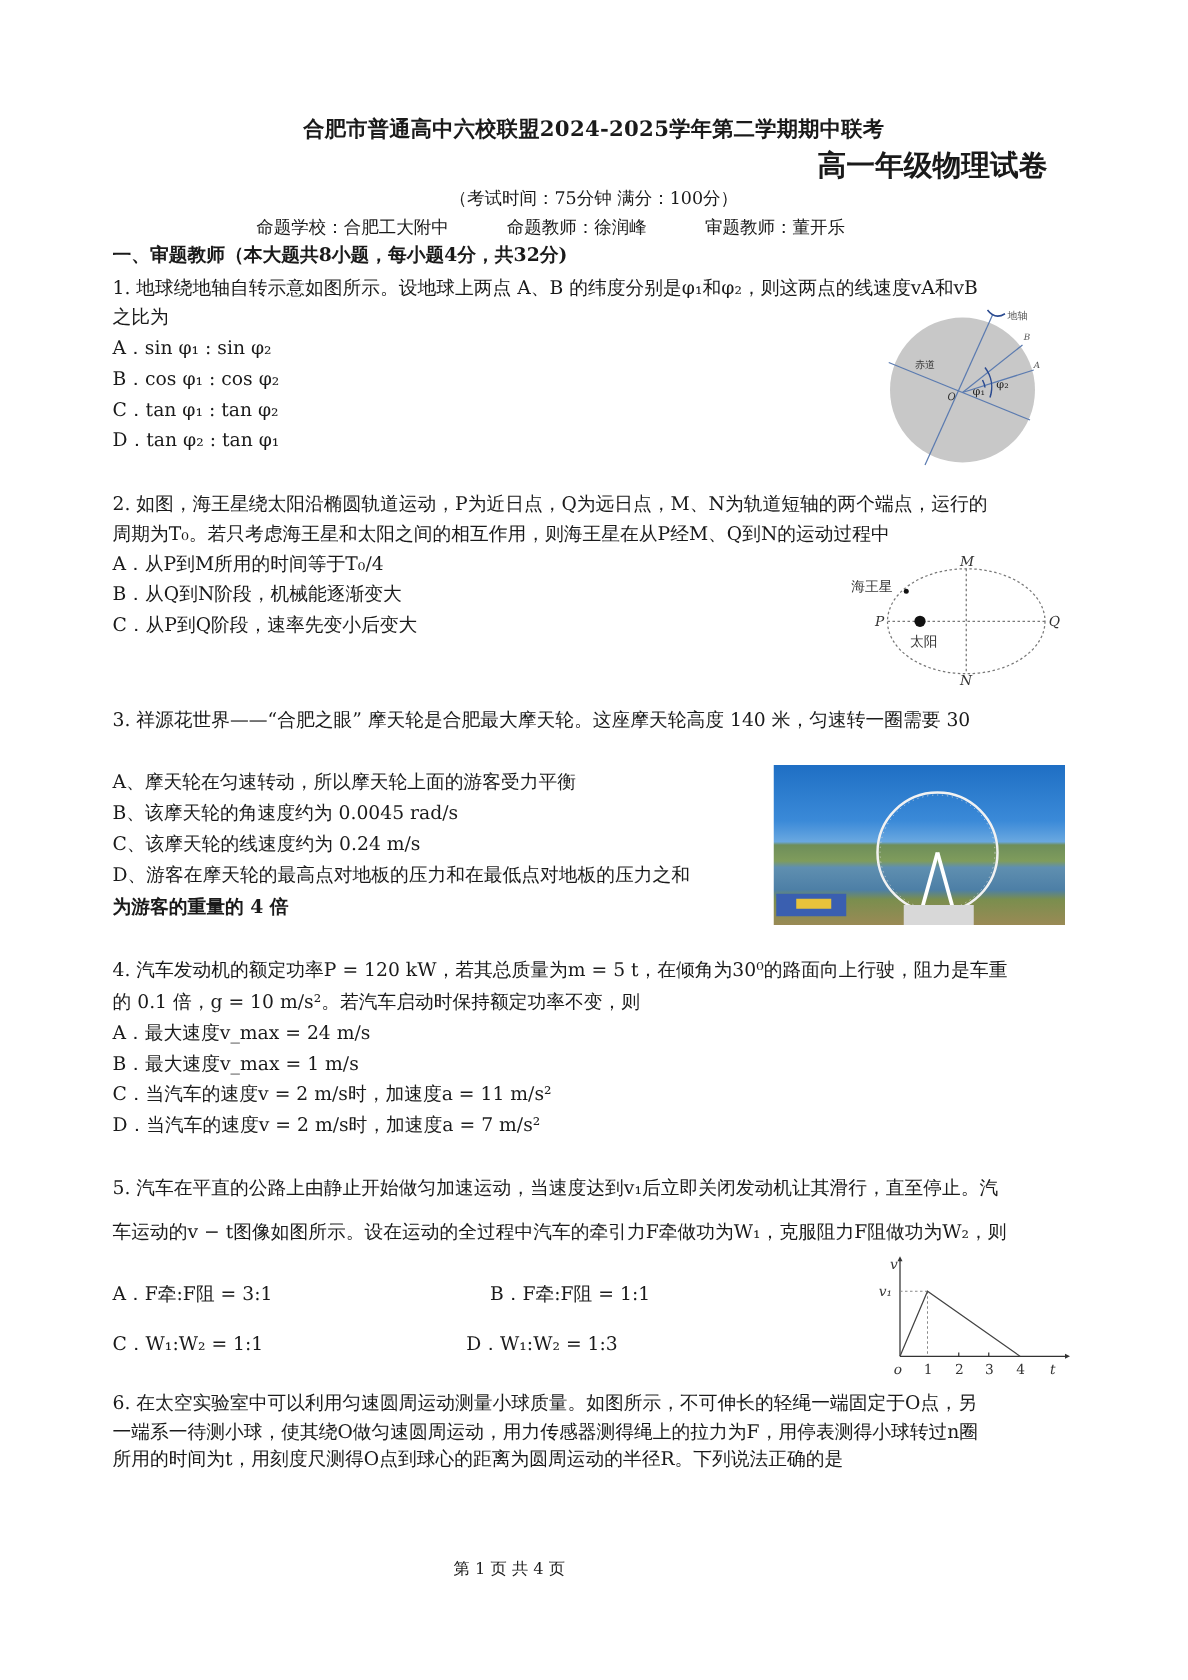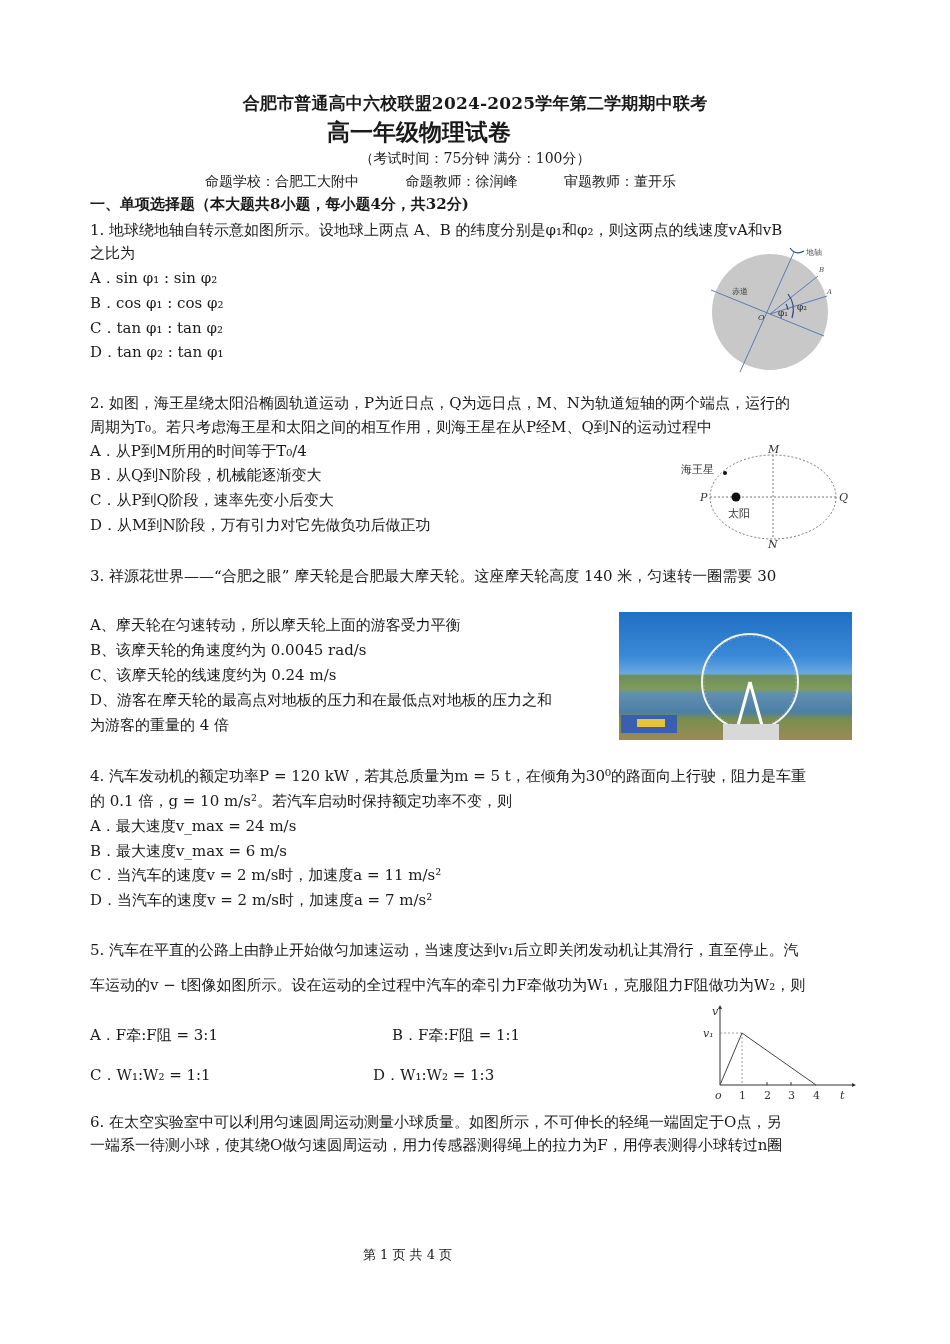--- a/index.html
+++ b/index.html
@@ -2,21 +2,21 @@
 <html><head>
 <meta charset="utf-8">
 <style>
   html, body { margin: 0; padding: 0; background: #ffffff; }
   body { width: 950px; height: 1344px; position: relative; overflow: hidden;
          font-family: "DejaVu Serif", "Liberation Serif", serif; color: #1a1a1a; }
   .page { position: absolute; left: 0; top: 0; width: 950px; height: 1344px; padding-left: 42px; }
   .abs { position: absolute; }
   .line { position: absolute; left: 90px; white-space: nowrap; font-size: 15px; line-height: 20px; }
   .title1 { position: absolute; top: 92px; left: 0; width: 950px; text-align: center; font-weight: bold; font-size: 17px; letter-spacing: 0.2px; }
-  .title2 { position: absolute; top: 117px; left: 0; width: 838px; text-align: center; font-size: 23px; font-weight: bold; }
+  .title2 { position: absolute; top: 117px; left: 0; width: 838px; text-align: right; font-size: 23px; font-weight: bold; }
   .meta1 { position: absolute; top: 150px; left: 0; width: 950px; text-align: center; font-size: 14px; }
   .meta2 { position: absolute; top: 173px; left: 205px; font-size: 14px; white-space: nowrap; }
   .meta2 span { margin-right: 42px; }
   .section { position: absolute; top: 195px; left: 90px; font-weight: bold; font-size: 15px; white-space: nowrap; }
   .opt { position: absolute; font-size: 15px; white-space: nowrap; }
   .footer { position: absolute; top: 1246px; left: 0; width: 815px; text-align: center; font-size: 13px; }
   .photo { position: absolute; left: 619px; top: 612px; width: 233px; height: 128px; overflow: hidden;
            background: linear-gradient(#1f6fc4 0%, #3b8ad8 35%, #6aa8e0 48%, #6e8e5a 50%, #7f9c5c 60%, #5f8fb0 64%, #4d7fa6 78%, #7a8e4e 84%, #9a8a55 100%); }
 </style>
 </head>
@@ -25,21 +25,21 @@
 <div class="page">
 
   <div class="title1">合肥市普通高中六校联盟2024-2025学年第二学期期中联考</div>
   <div class="title2">高一年级物理试卷</div>
   <div class="meta1">（考试时间：75分钟   满分：100分）</div>
   <div class="meta2">
     <span>命题学校：合肥工大附中</span>
     <span>命题教师：徐润峰</span>
     <span>审题教师：董开乐</span>
   </div>
-  <div class="section">一、单项选择题（本大题共8小题，每小题4分，共32分)</div>
+  <div class="section">一、审题教师（本大题共8小题，每小题4分，共32分)</div>
 
   <div class="line" style="top:220px;">
     <span>1.</span>
     <span>地球绕地轴自转示意如图所示。设地球上两点 A、B 的纬度分别是φ₁和φ₂，则这两点的线速度vA和vB</span>
   </div>
   <div class="line" style="top:243px;">之比为</div>
   <div class="opt" style="left:90px;top:269px;">A．sin φ₁ : sin φ₂</div>
   <div class="opt" style="left:90px;top:294px;">B．cos φ₁ : cos φ₂</div>
   <div class="opt" style="left:90px;top:319px;">C．tan φ₁ : tan φ₂</div>
   <div class="opt" style="left:90px;top:343px;">D．tan φ₂ : tan φ₁</div>
@@ -65,21 +65,20 @@
   </div>
 
   <div class="line" style="top:393px;">
     <span>2.</span>
     <span>如图，海王星绕太阳沿椭圆轨道运动，P为近日点，Q为远日点，M、N为轨道短轴的两个端点，运行的</span>
   </div>
   <div class="line" style="top:417px;">周期为T₀。若只考虑海王星和太阳之间的相互作用，则海王星在从P经M、Q到N的运动过程中</div>
   <div class="opt" style="left:90px;top:442px;">A．从P到M所用的时间等于T₀/4</div>
   <div class="opt" style="left:90px;top:466px;">B．从Q到N阶段，机械能逐渐变大</div>
   <div class="opt" style="left:90px;top:491px;">C．从P到Q阶段，速率先变小后变大</div>
-  <div class="opt" style="left:90px;top:516px;">D．从M到N阶段，万有引力对它先做负功后做正功</div>
 
   <div class="abs" style="left:675px;top:443px;width:185px;height:105px;">
     <svg width="185" height="105" viewBox="0 0 185 105">
       <ellipse cx="98" cy="54" rx="63" ry="42" fill="none" stroke="#777" stroke-width="1" stroke-dasharray="2,2"></ellipse>
       <line x1="35" y1="54" x2="161" y2="54" stroke="#777" stroke-width="1" stroke-dasharray="2,2"></line>
       <line x1="98" y1="12" x2="98" y2="96" stroke="#777" stroke-width="1" stroke-dasharray="2,2"></line>
       <circle cx="61" cy="54" r="4.5" fill="#111"></circle>
       <circle cx="50" cy="30" r="2" fill="#111"></circle>
       <text x="6" y="30" font-size="11" fill="#333" font-family="DejaVu Sans, sans-serif">海王星</text>
       <text x="53" y="74" font-size="11" fill="#333" font-family="DejaVu Sans, sans-serif">太阳</text>
@@ -91,41 +90,41 @@
   </div>
 
   <div class="line" style="top:566px;">
     <span>3.</span>
     <span>祥源花世界——“合肥之眼” 摩天轮是合肥最大摩天轮。这座摩天轮高度 140 米，匀速转一圈需要 30</span>
   </div>
   <div class="opt" style="left:90px;top:616px;">A、摩天轮在匀速转动，所以摩天轮上面的游客受力平衡</div>
   <div class="opt" style="left:90px;top:641px;">B、该摩天轮的角速度约为 0.0045 rad/s</div>
   <div class="opt" style="left:90px;top:666px;">C、该摩天轮的线速度约为 0.24 m/s</div>
   <div class="opt" style="left:90px;top:691px;">D、游客在摩天轮的最高点对地板的压力和在最低点对地板的压力之和</div>
-  <div class="opt" style="left:90px;top:716px;">为游客的重量的 4 倍</div>
+  <div class="opt" style="left:90px;top:716px;font-weight:bold;">为游客的重量的 4 倍</div>
 
   <div class="photo">
     <svg width="233" height="128" viewBox="0 0 233 128">
       <circle cx="131" cy="70" r="48" fill="none" stroke="#f2f2f2" stroke-width="2"></circle>
       <circle cx="131" cy="70" r="46" fill="none" stroke="#dcdcdc" stroke-width="0.6" stroke-dasharray="1,3"></circle>
       <line x1="131" y1="70" x2="115" y2="128" stroke="#ffffff" stroke-width="3"></line>
       <line x1="131" y1="70" x2="147" y2="128" stroke="#ffffff" stroke-width="3"></line>
       <rect x="104" y="112" width="56" height="16" fill="#d8d8d8"></rect>
       <rect x="2" y="103" width="56" height="18" fill="#3a5fb0"></rect>
       <rect x="18" y="107" width="28" height="8" fill="#e8c23a"></rect>
     </svg>
   </div>
 
   <div class="line" style="top:766px;">
     <span>4.</span>
     <span>汽车发动机的额定功率P = 120 kW，若其总质量为m = 5 t，在倾角为30⁰的路面向上行驶，阻力是车重</span>
   </div>
   <div class="line" style="top:791px;">的 0.1 倍，g = 10 m/s²。若汽车启动时保持额定功率不变，则</div>
   <div class="opt" style="left:90px;top:817px;">A．最大速度v_max = 24 m/s</div>
-  <div class="opt" style="left:90px;top:842px;">B．最大速度v_max = 6 m/s</div>
+  <div class="opt" style="left:90px;top:842px;">B．最大速度v_max = 1 m/s</div>
   <div class="opt" style="left:90px;top:866px;">C．当汽车的速度v = 2 m/s时，加速度a = 11 m/s²</div>
   <div class="opt" style="left:90px;top:891px;">D．当汽车的速度v = 2 m/s时，加速度a = 7 m/s²</div>
 
   <div class="line" style="top:940px;">
     <span>5.</span>
     <span>汽车在平直的公路上由静止开始做匀加速运动，当速度达到v₁后立即关闭发动机让其滑行，直至停止。汽</span>
   </div>
   <div class="line" style="top:975px;">车运动的v − t图像如图所示。设在运动的全过程中汽车的牵引力F牵做功为W₁，克服阻力F阻做功为W₂，则</div>
   <div class="opt" style="left:90px;top:1026px;">A．F牵:F阻 = 3:1</div>
   <div class="opt" style="left:360px;top:1026px;margin-left:32px;">B．F牵:F阻 = 1:1</div>
@@ -152,15 +151,16 @@
       <text x="113" y="96" font-size="11" fill="#333">4</text>
       <text x="140" y="96" font-size="11" font-style="italic" fill="#333">t</text>
     </svg>
   </div>
 
   <div class="line" style="top:1112px;">
     <span>6.</span>
     <span>在太空实验室中可以利用匀速圆周运动测量小球质量。如图所示，不可伸长的轻绳一端固定于O点，另</span>
   </div>
   <div class="line" style="top:1135px;">一端系一待测小球，使其绕O做匀速圆周运动，用力传感器测得绳上的拉力为F，用停表测得小球转过n圈</div>
+  <div class="line" style="top:1157px;">所用的时间为t，用刻度尺测得O点到球心的距离为圆周运动的半径R。下列说法正确的是</div>
 
   <div class="footer">第 1 页 共 4 页</div>
 </div>
 
 </body></html>

